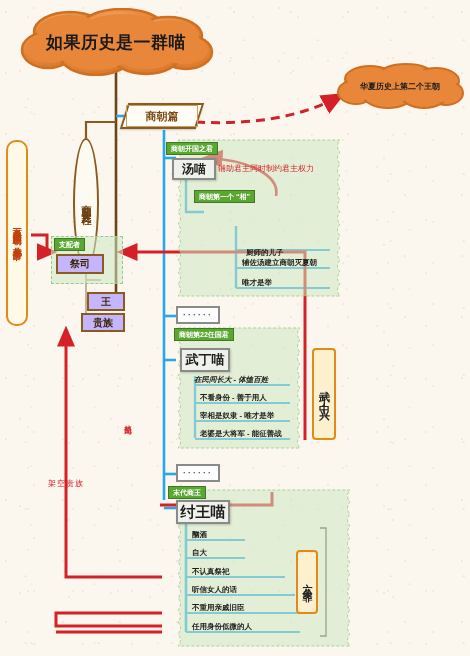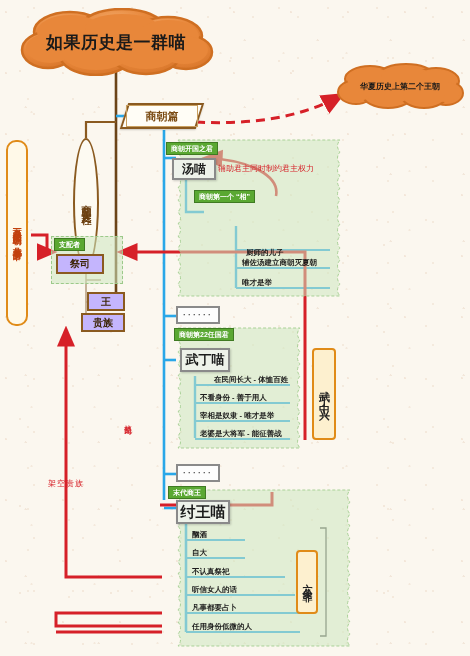--- a/index.html
+++ b/index.html
@@ -287,35 +287,35 @@
   <div class="node tag" style="left:194px;top:190px;">商朝第一个 “相”</div>
 
   <div class="leaf" style="left:244px;top:240px;margin-top:8px;">厨师的儿子</div>
   <div class="leaf" style="left:240px;top:258px;">辅佐汤建立商朝灭夏朝</div>
   <div class="leaf" style="left:240px;top:278px;">唯才是举</div>
 
   <div class="node dbox" style="left:176px;top:306px;width:44px;height:18px;">······</div>
   <div class="node tag" style="left:174px;top:328px;">商朝第22任国君</div>
   <div class="node gbox" style="left:180px;top:348px;width:50px;height:24px;font-size:13px;">武丁喵</div>
 
-  <div class="leaf" style="left:212px;top:375px;">在民间长大 - 体恤百姓</div>
+  <div class="leaf" style="left:192px;top:375px;font-style:italic;">在民间长大 - 体恤百姓</div>
   <div class="leaf" style="left:198px;top:393px;">不看身份 - 善于用人</div>
   <div class="leaf" style="left:198px;top:411px;">宰相是奴隶 - 唯才是举</div>
   <div class="leaf" style="left:198px;top:429px;">老婆是大将军 - 能征善战</div>
 
   <div class="node vorange" style="left:312px;top:348px;width:24px;height:92px;">武丁中兴</div>
 
   <div class="node dbox" style="left:176px;top:464px;width:44px;height:18px;">······</div>
   <div class="node tag" style="left:168px;top:486px;">末代商王</div>
   <div class="node gbox" style="left:176px;top:500px;width:54px;height:24px;font-size:15px;">纣王喵</div>
 
   <div class="leaf" style="left:190px;top:530px;">酗酒</div>
   <div class="leaf" style="left:190px;top:548px;">自大</div>
   <div class="leaf" style="left:190px;top:567px;">不认真祭祀</div>
   <div class="leaf" style="left:190px;top:585px;">听信女人的话</div>
-  <div class="leaf" style="left:190px;top:603px;">凡事都要占卜</div>
+  <div class="leaf" style="left:190px;top:603px;">不重用亲戚旧臣</div>
   <div class="leaf" style="left:190px;top:622px;">任用身份低微的人</div>
 
   <div class="node vorange" style="left:296px;top:550px;width:22px;height:64px;letter-spacing:4px;font-size:10px;">六条罪</div>
 
   <div class="redtxt v" style="left:121px;top:418px;">挤兑祭司</div>
   <div class="redtxt v" style="left:48px;top:478px;writing-mode:horizontal-tb;text-orientation:mixed;">架空贵族</div>
 </div>
 
 </body></html>

